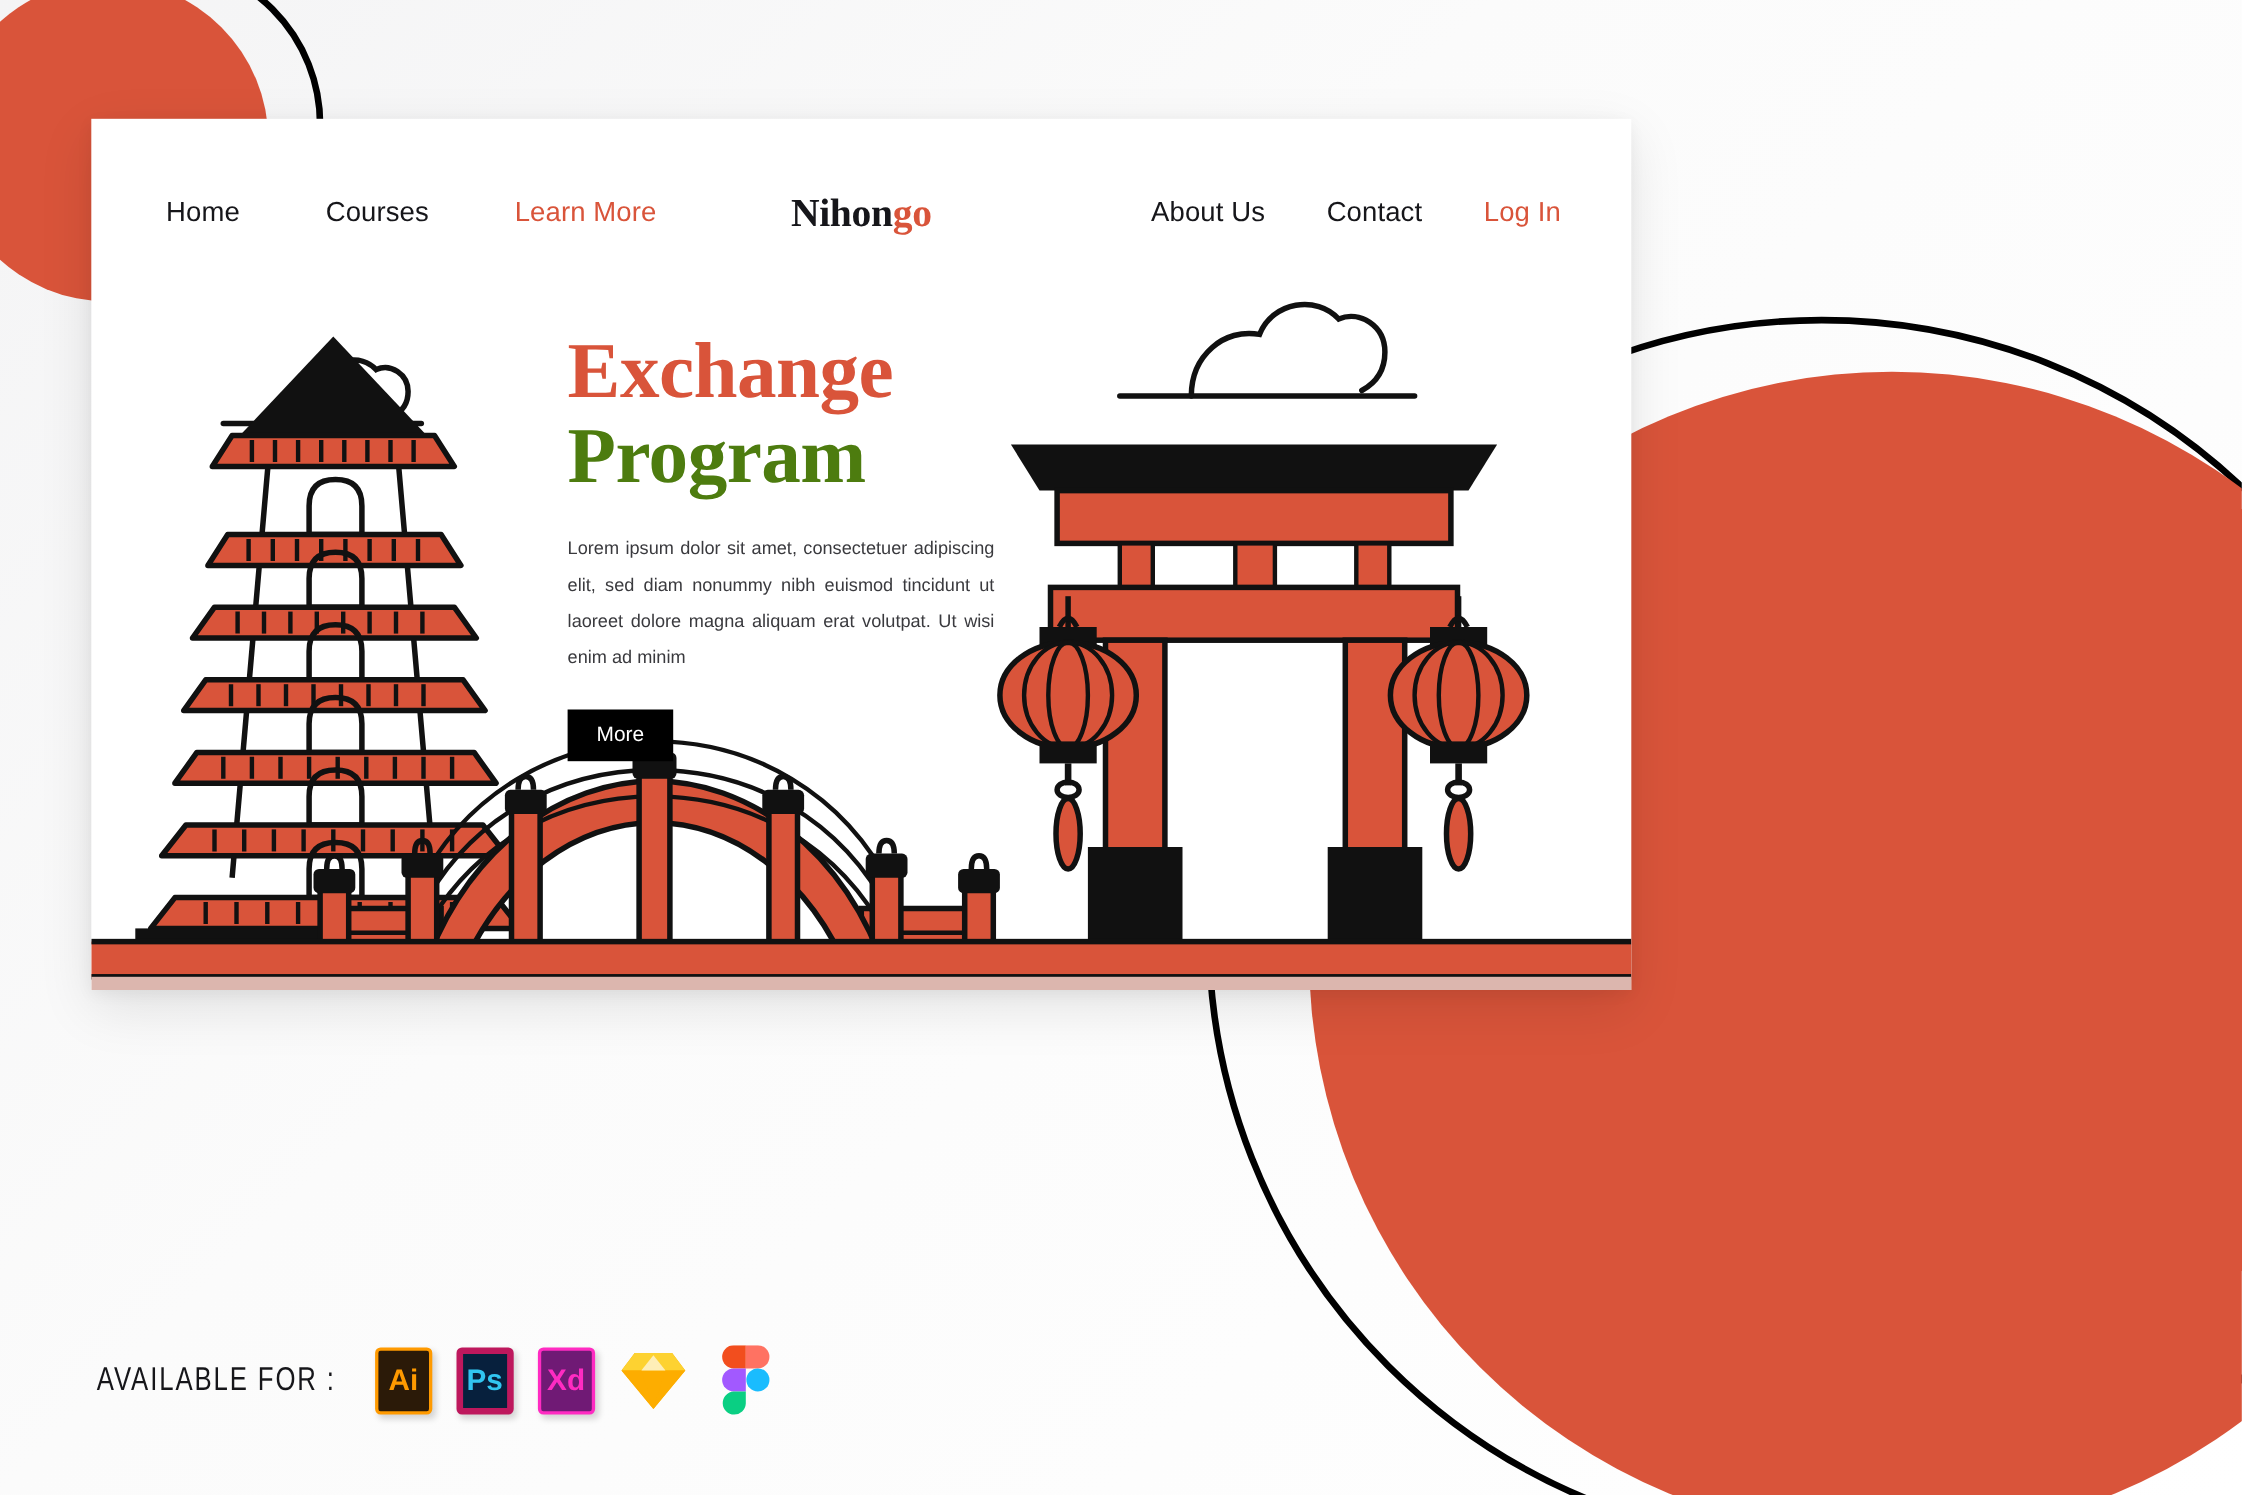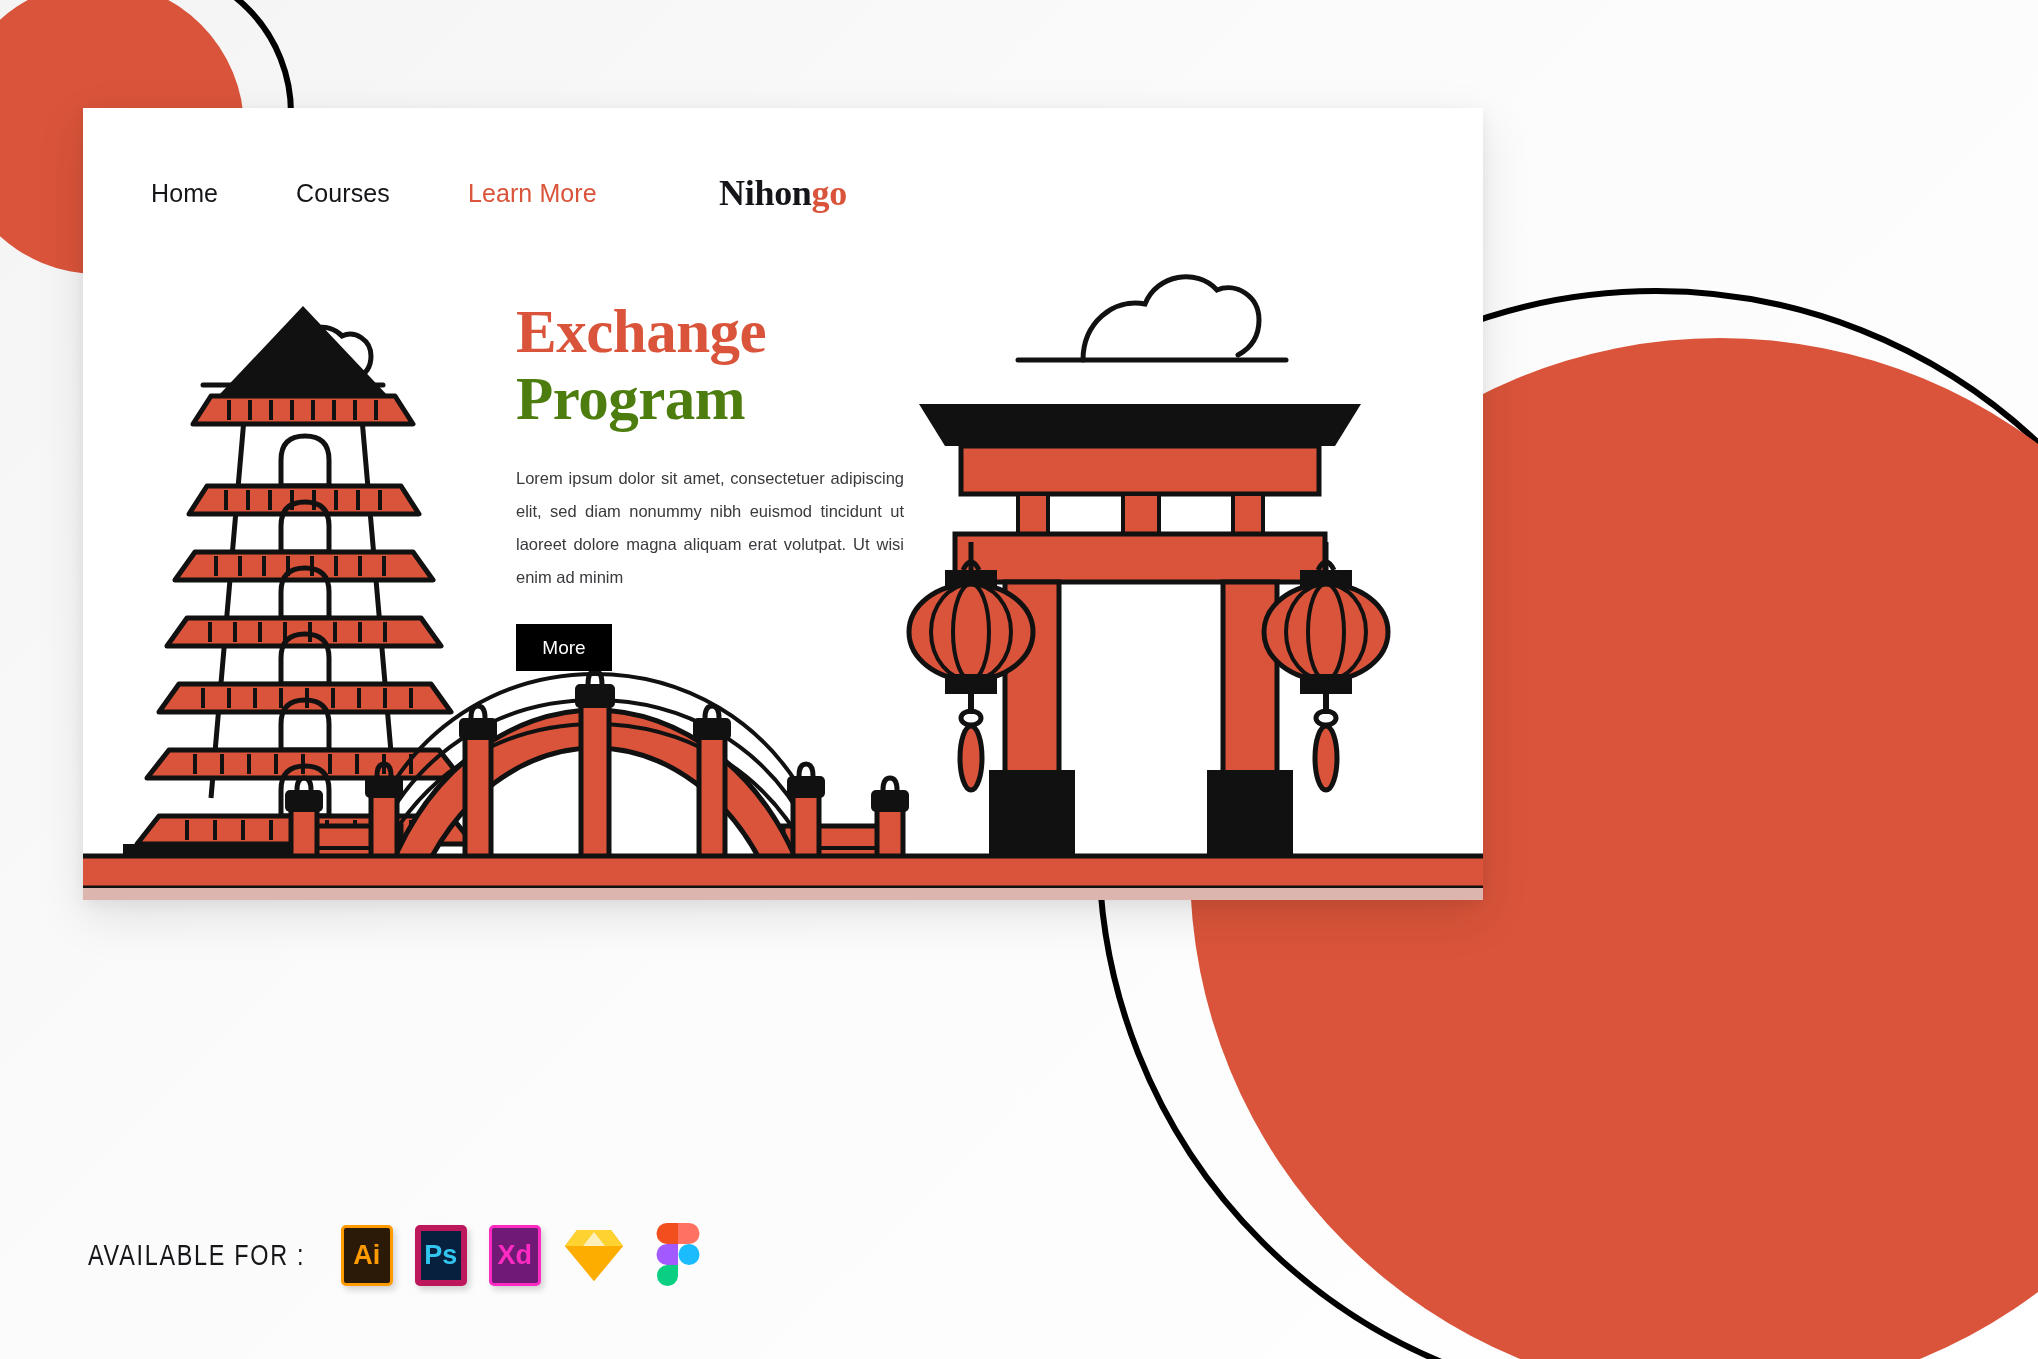--- a/index.html
+++ b/index.html
@@ -55,21 +55,21 @@
     font-family:"Liberation Serif", serif; font-weight:700; font-size:36px;
     letter-spacing:-0.3px; white-space:nowrap; cursor:pointer;
   }
   .logo .dark{ color:#16161a; }
   .logo .accent{ color:#d9543a; }
 
   
   .hero{ position:absolute; left:433px; top:195px; width:400px; }
   .hero h1{
     font-family:"Liberation Serif", serif; font-weight:700;
-    font-size:61px; line-height:.96; letter-spacing:-.5px;
+    font-size:72px; line-height:.96; letter-spacing:-.5px;
   }
   .hero .h-line1{ color:#d9543a; display:block; }
   .hero .h-line2{ color:#4d7c0f; display:block; margin-top:8px; }
   .hero p{
     margin-top:34px; width:388px;
     font-size:16.5px; line-height:2.0; color:#3a3a3e;
     text-align:justify;
   }
   .more-btn{
     margin-top:30px; width:96px; height:47px; background:#000000;
@@ -372,20 +372,25 @@
     <div class="nav-left">
       <span class="nav-link">Home</span>
       <span class="nav-link">Courses</span>
       <span class="nav-link accent">Learn More</span>
     </div>
 
     <div class="logo">
       <span class="dark">Nihon</span><span class="accent">go</span>
     </div>
 
+    <div class="nav-right">
+      <span class="nav-link">About Us</span>
+      <span class="nav-link">Contact</span>
+      <span class="nav-link accent">Log In</span>
+    </div>
   </nav>
 
   <div class="hero">
     <h1>
       <span class="h-line1">Exchange</span>
       <span class="h-line2">Program</span>
     </h1>
     <p>Lorem ipsum dolor sit amet, consectetuer adipiscing elit, sed diam nonummy nibh euismod tincidunt ut laoreet dolore magna aliquam erat volutpat. Ut wisi enim ad minim</p>
     <button class="more-btn">More</button>
   </div>

